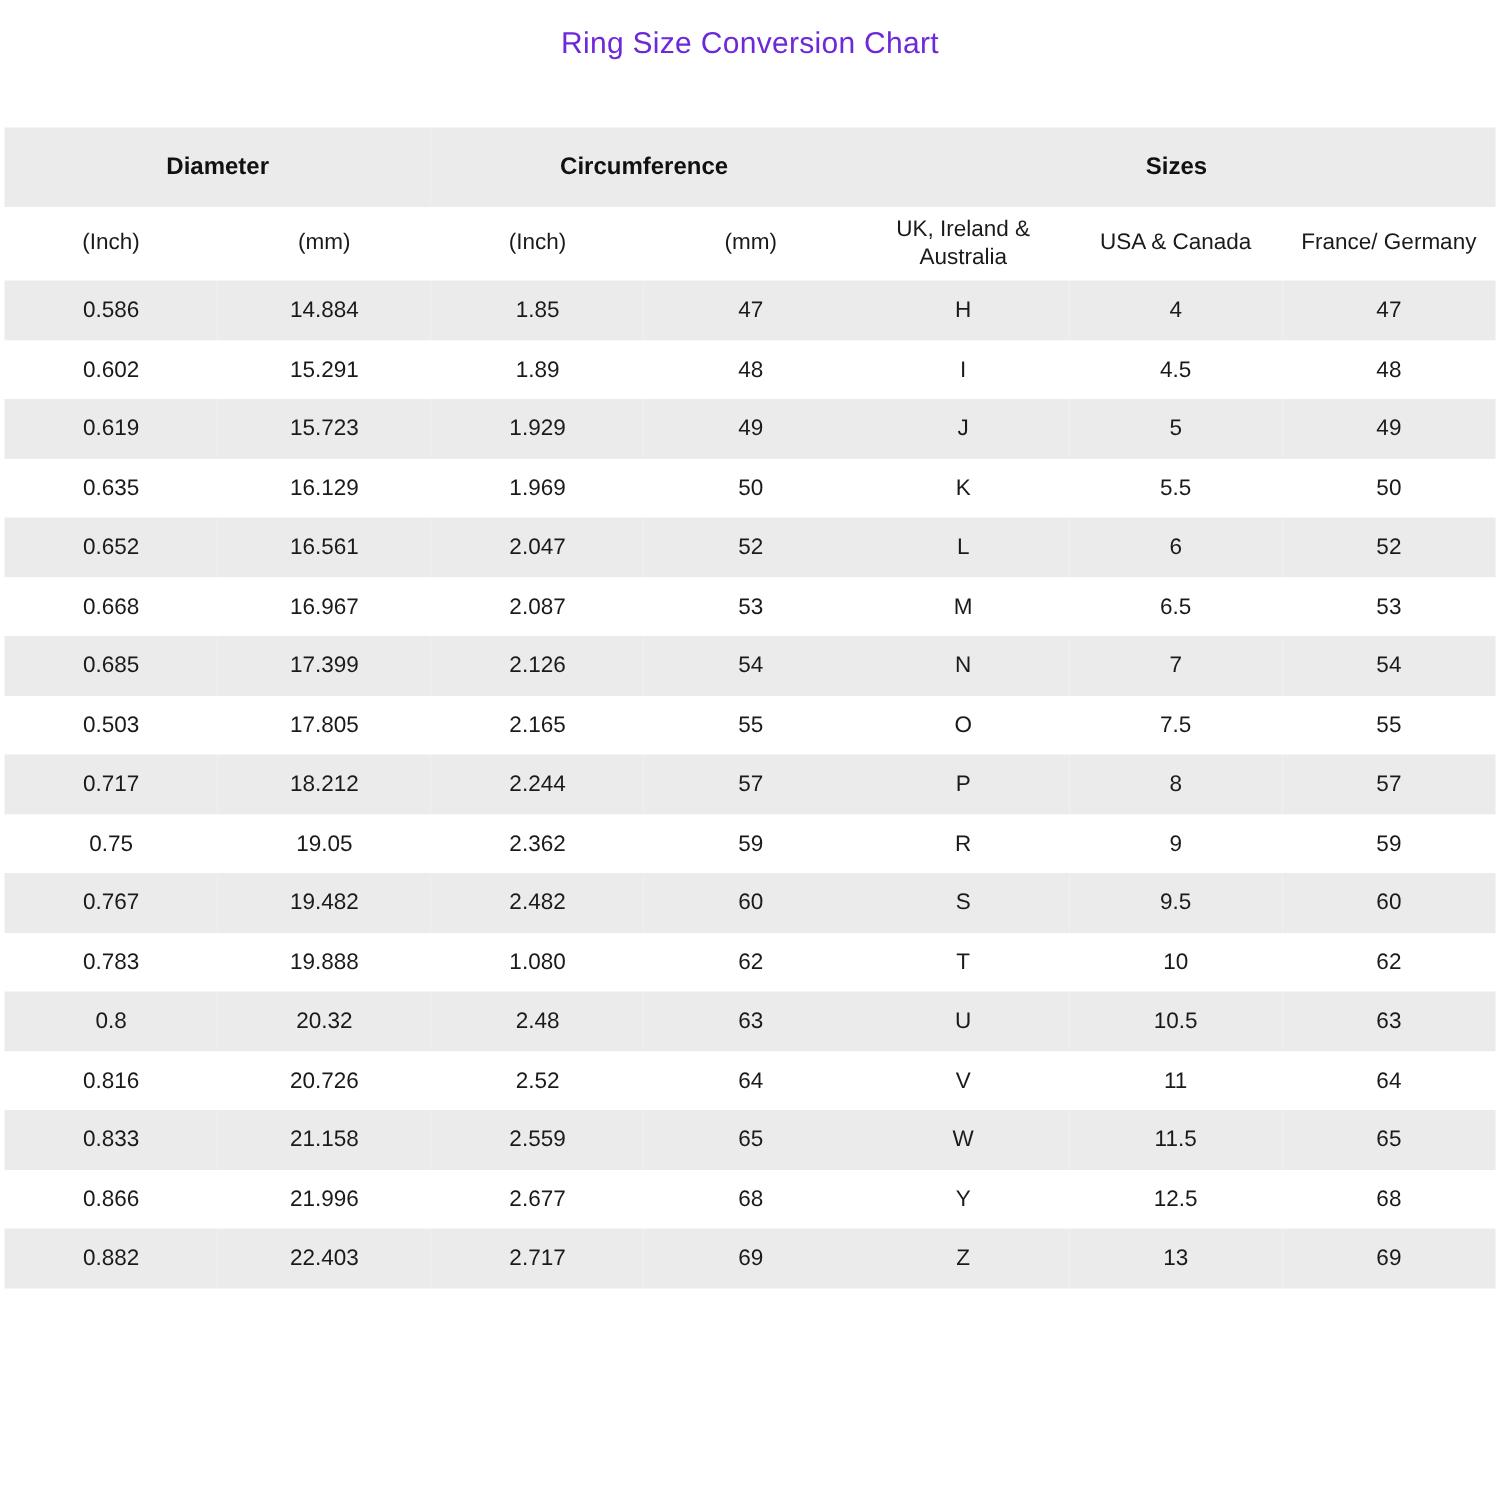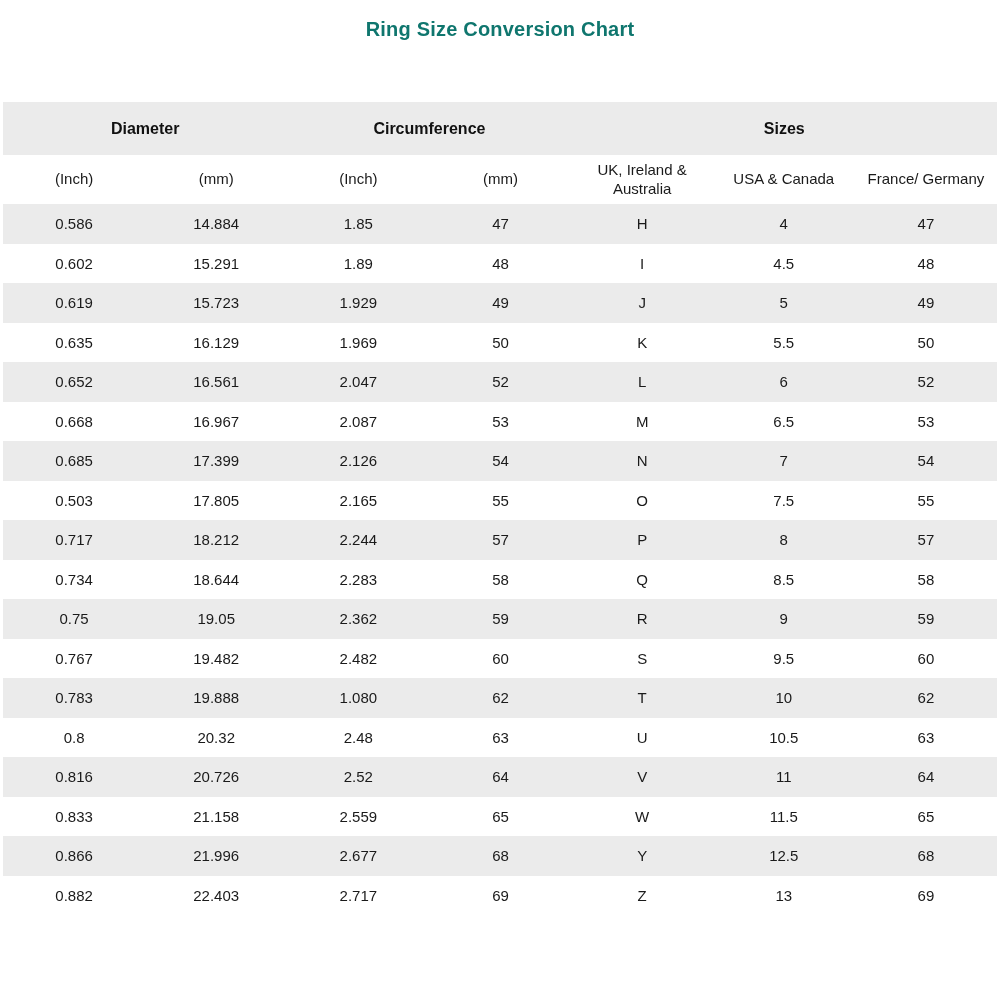--- a/index.html
+++ b/index.html
@@ -14,27 +14,27 @@
   }
   .page {
     width: 1000px;
     height: 1000px;
     overflow: hidden;
   }
   h1.title {
     margin: 18px 0 0 0;
     text-align: center;
     font-size: 20px;
-    font-weight: 700;
-    color: #0f766e;
+    font-weight: 400;
+    color: #6d28d9;
     letter-spacing: 0.2px;
   }
   .table-wrap {
     padding: 0 3px;
-    margin-top: 61px;
+    margin-top: 44px;
   }
   table.ring-table {
     width: 100%;
     border-collapse: collapse;
     table-layout: fixed;
   }
   table.ring-table th,
   table.ring-table td {
     text-align: center;
     vertical-align: middle;
@@ -171,29 +171,20 @@
           <tr>
             <td>0.717</td>
             <td>18.212</td>
             <td>2.244</td>
             <td>57</td>
             <td>P</td>
             <td>8</td>
             <td>57</td>
           </tr>
           <tr>
-            <td>0.734</td>
-            <td>18.644</td>
-            <td>2.283</td>
-            <td>58</td>
-            <td>Q</td>
-            <td>8.5</td>
-            <td>58</td>
-          </tr>
-          <tr>
             <td>0.75</td>
             <td>19.05</td>
             <td>2.362</td>
             <td>59</td>
             <td>R</td>
             <td>9</td>
             <td>59</td>
           </tr>
           <tr>
             <td>0.767</td>

